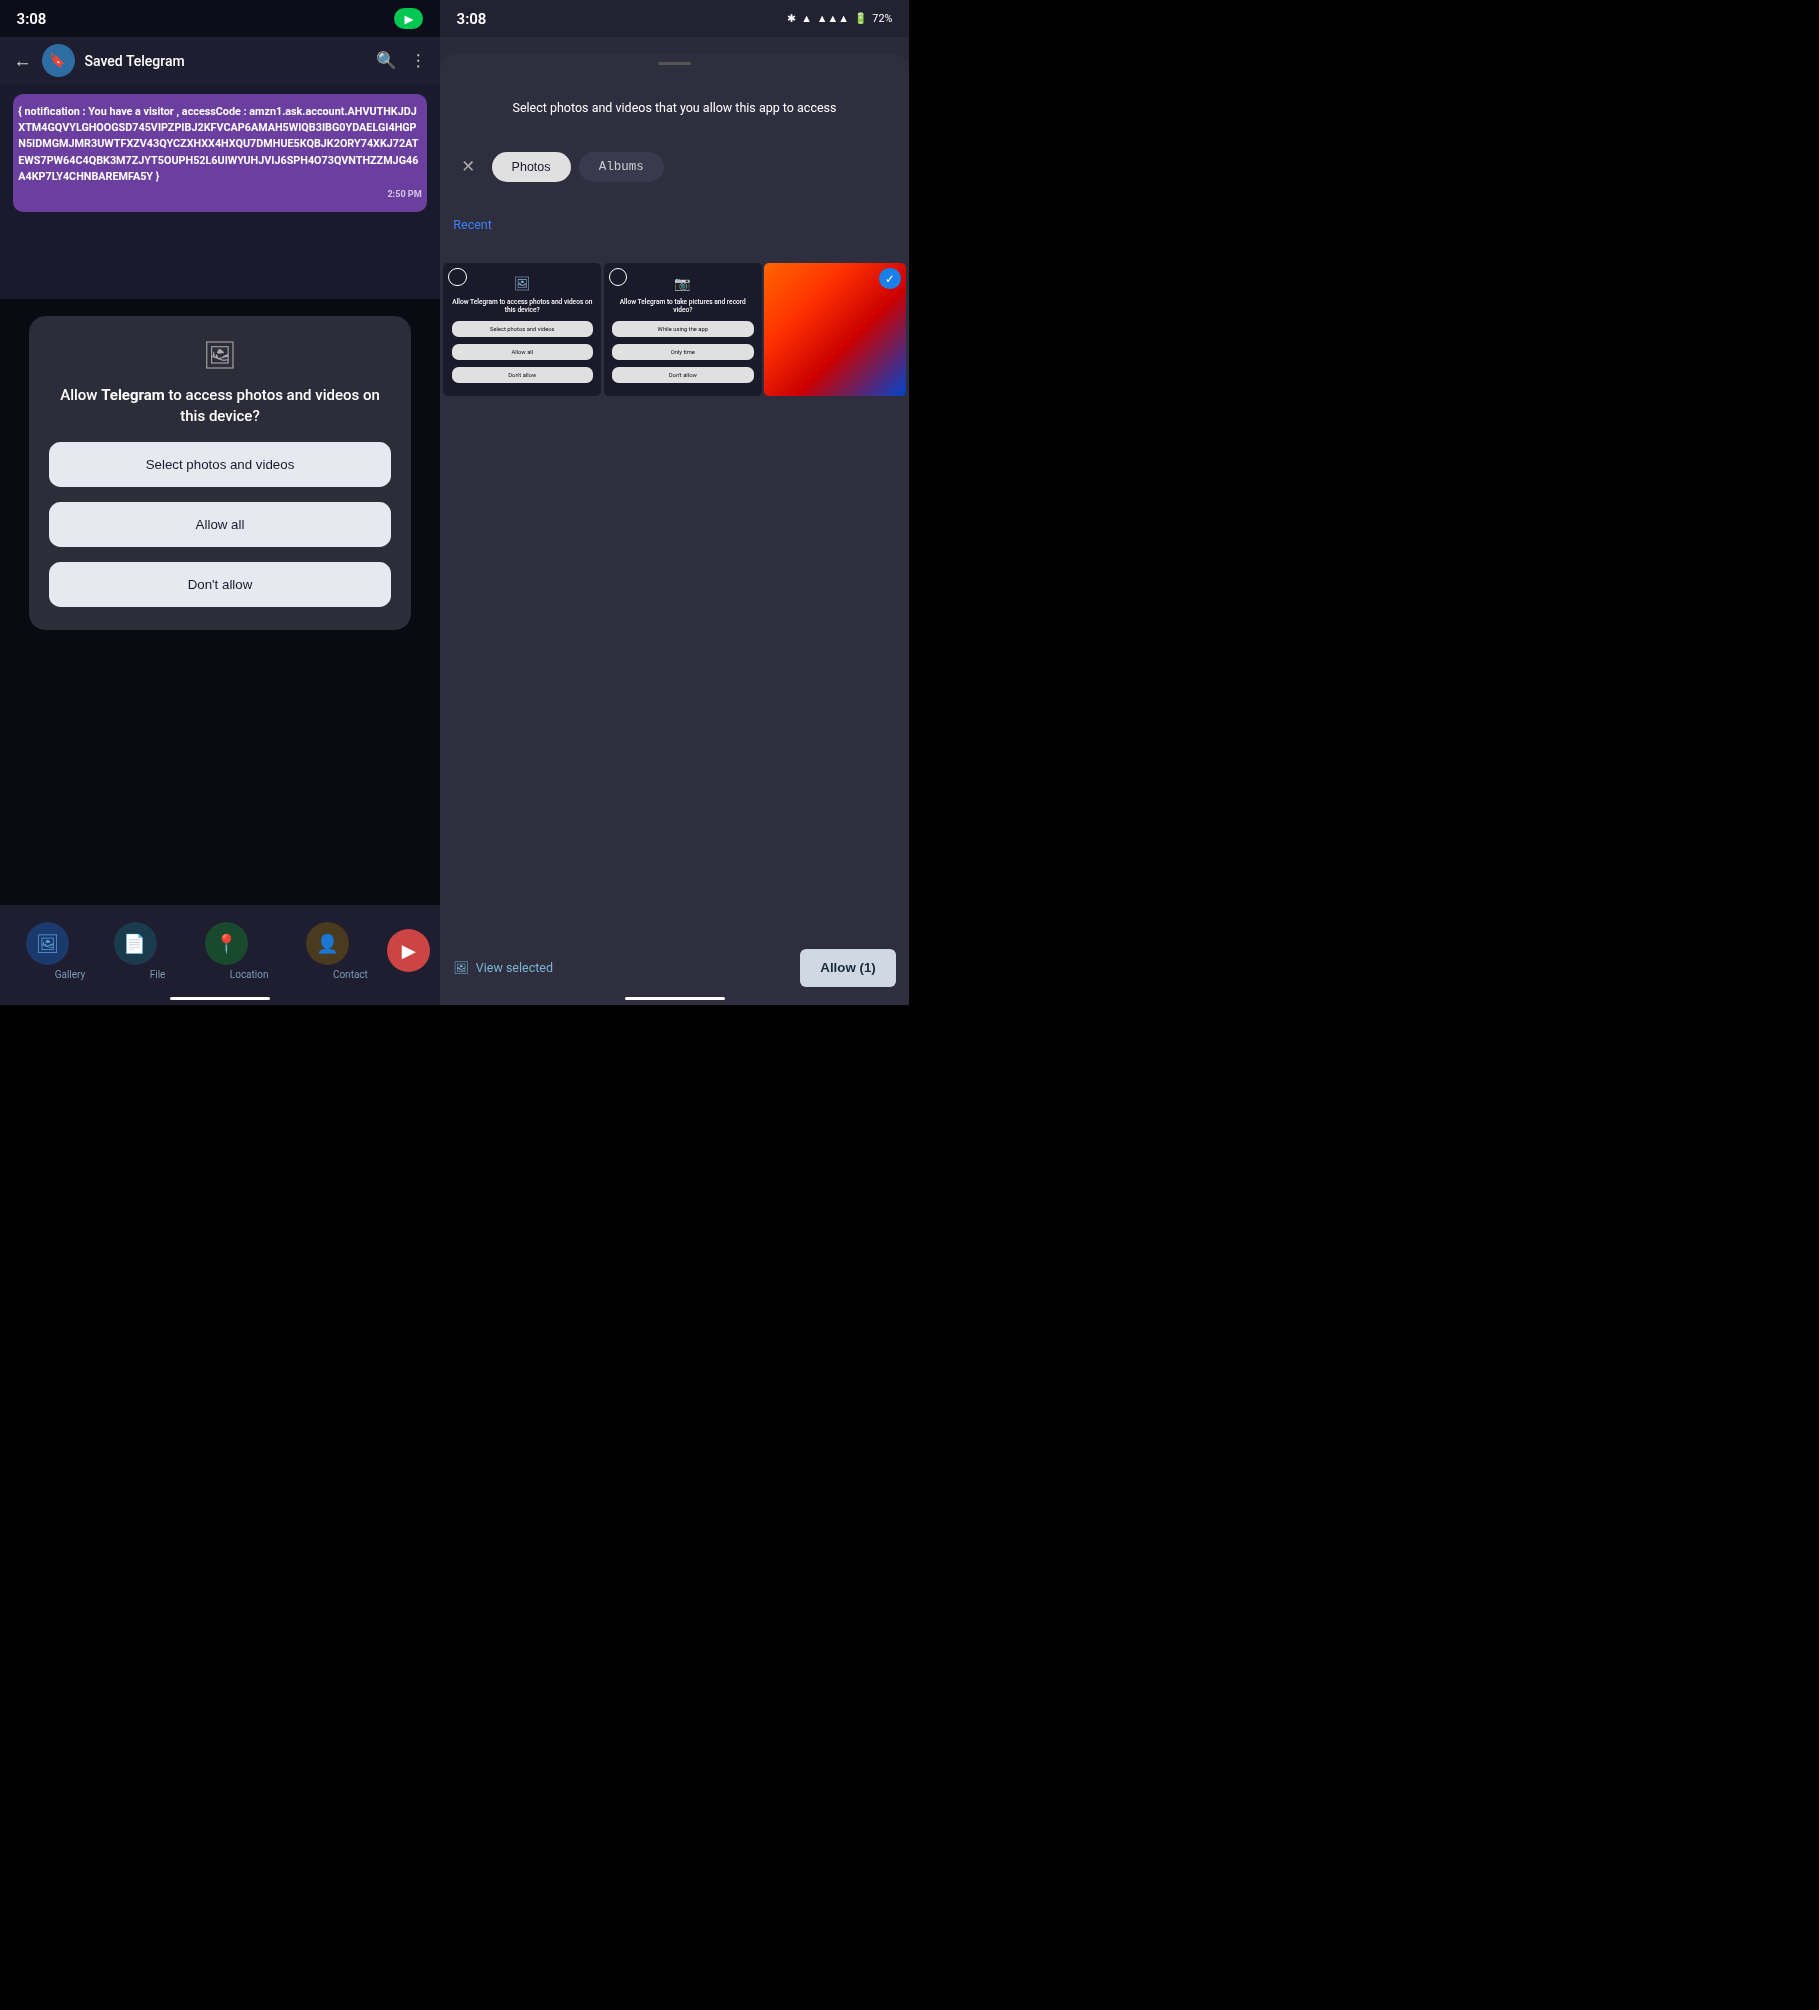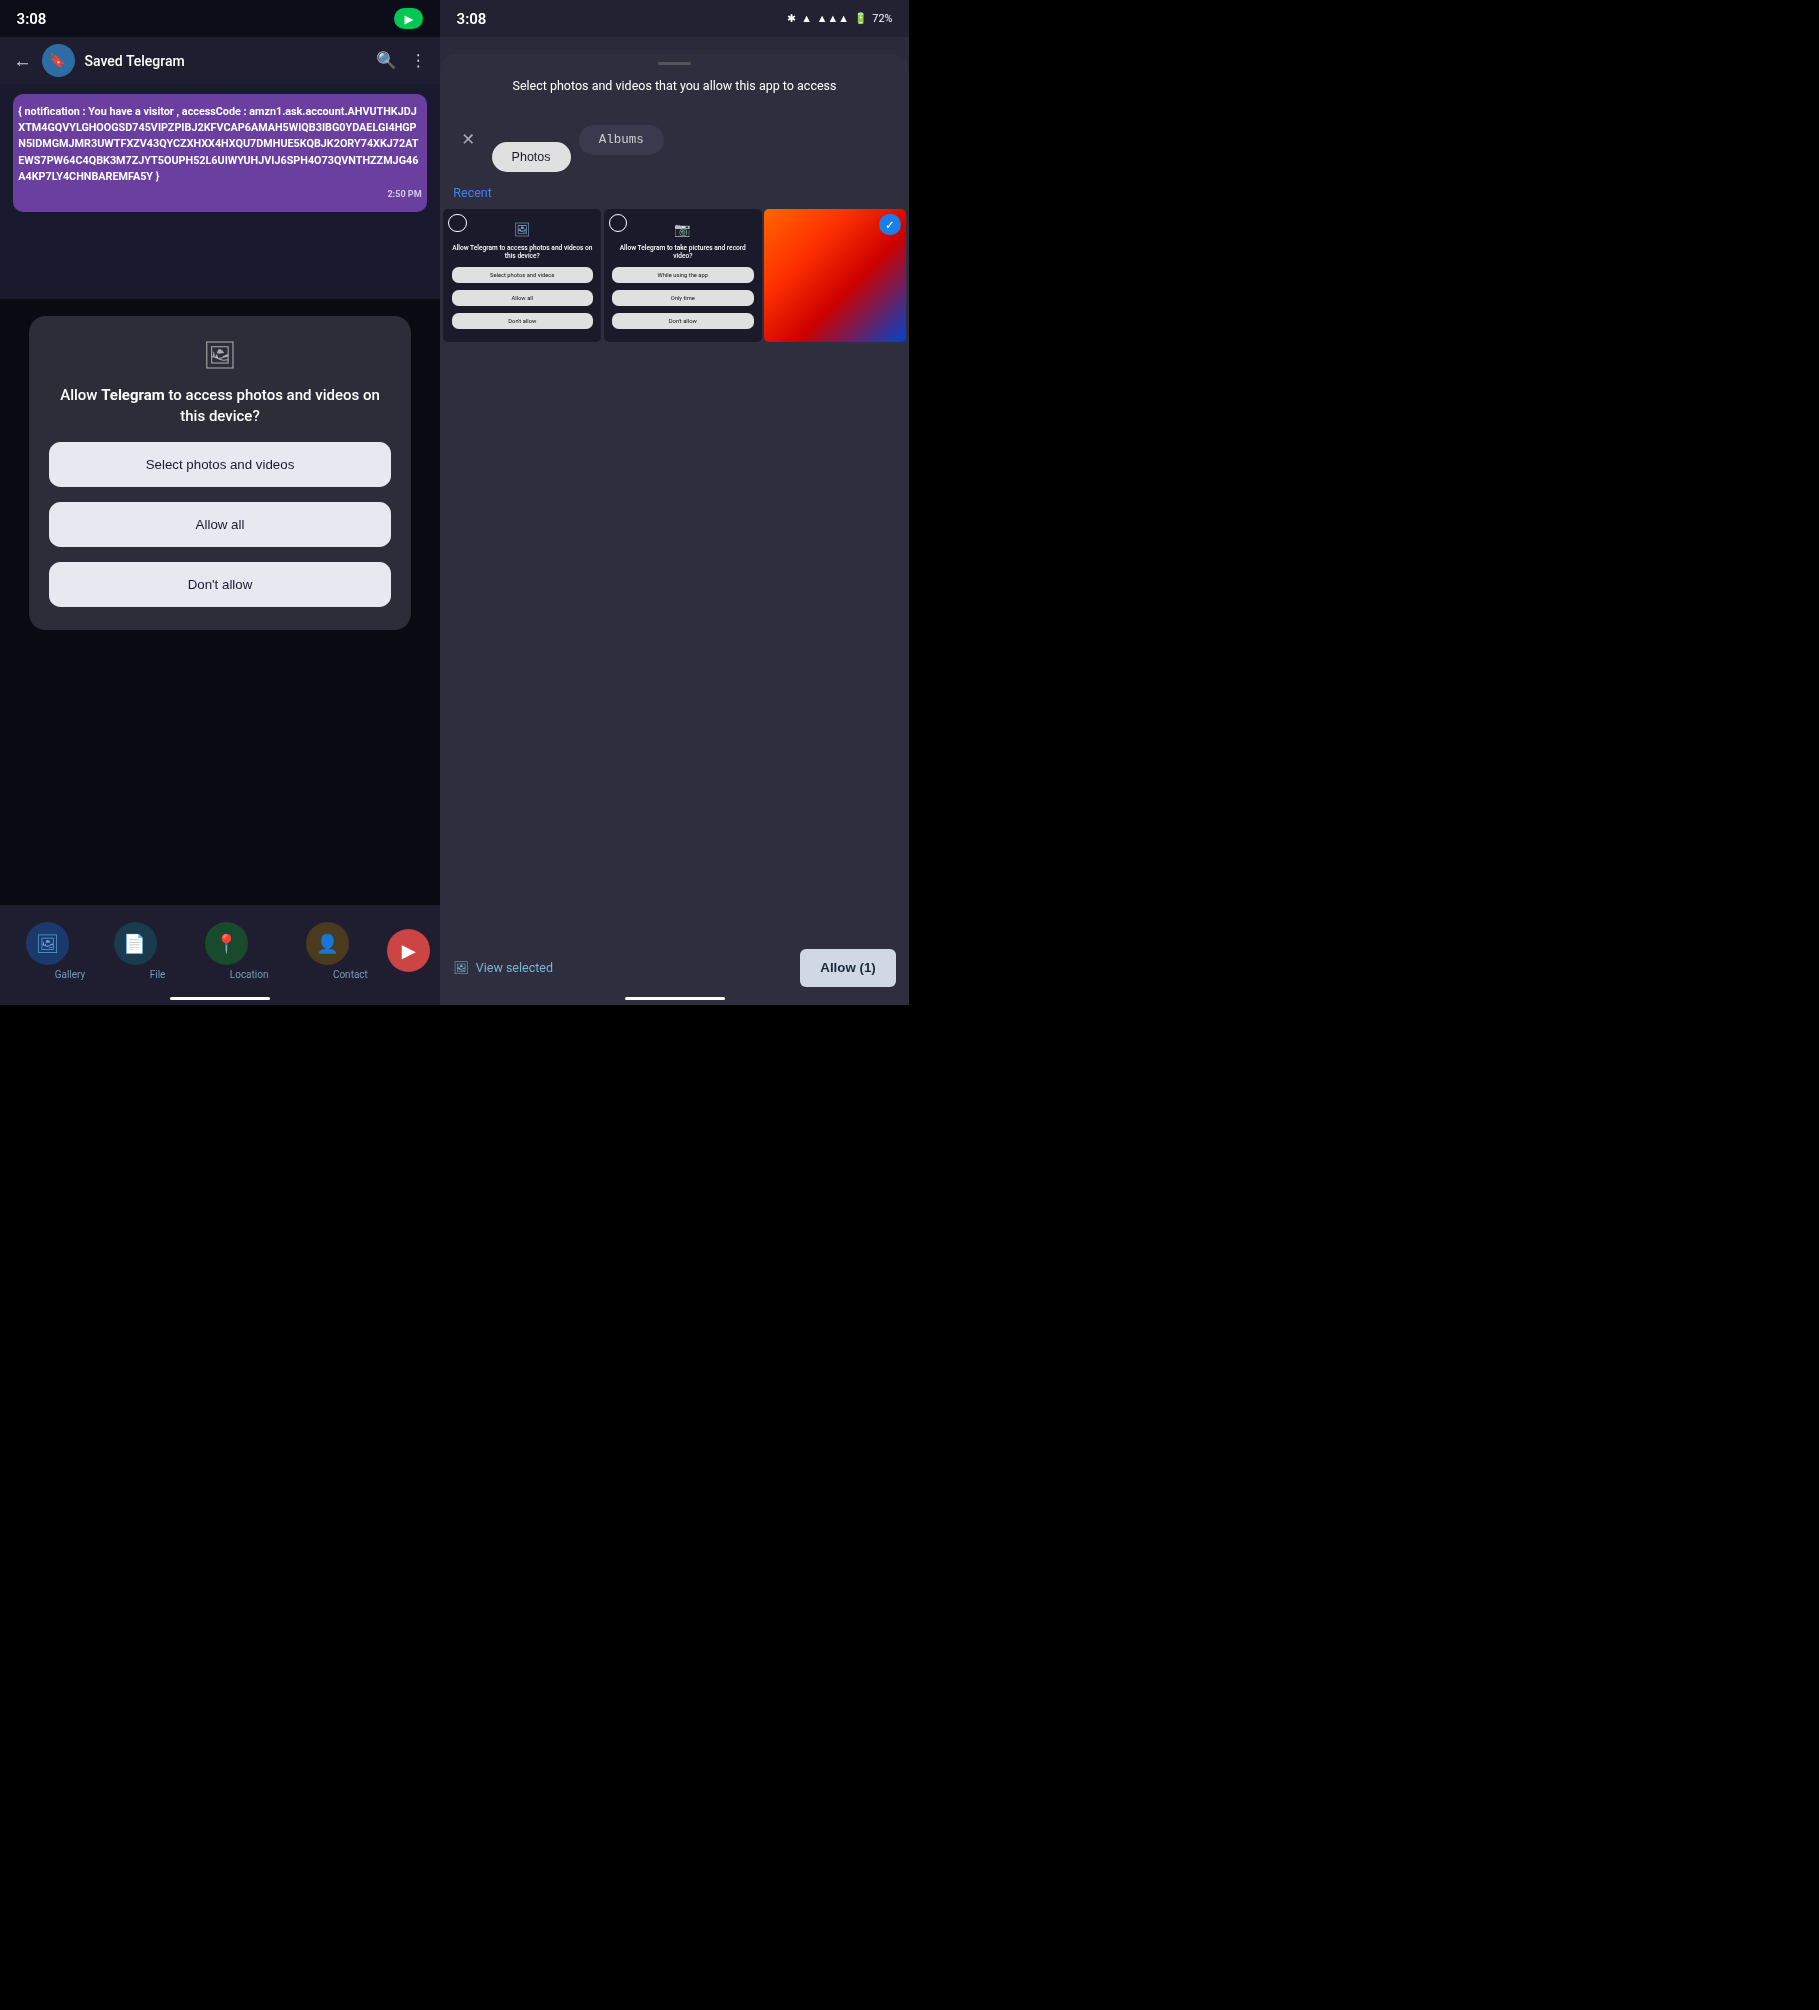--- a/index.html
+++ b/index.html
@@ -256,20 +256,21 @@
     }
 
     
     .photo-sheet {
       background: #2e2e3e;
       border-radius: 16.6px 16.6px 0 0;
       margin-top: 16.6px;
       height: calc(100% - 53px);
       display: flex;
       flex-direction: column;
+      gap: 22px;
     }
 
     .sheet-handle {
       width: 33px;
       height: 3.3px;
       background: #555;
       border-radius: 1.7px;
       margin: 8.3px auto 11.6px;
     }
 
@@ -304,21 +305,20 @@
       border-radius: 20px;
       border: none;
       cursor: pointer;
       font-size: 12.5px;
       font-weight: 500;
     }
 
     .tab-btn.active {
       background: #e0e0e0;
       color: #1a1a2e;
-      margin-top: 34px;
     }
 
     .tab-btn.inactive {
       background: #3a3a4e;
       color: #ccc;
       font-family: Liberation Mono, monospace;
     }
 
     .section-label {
       color: #3b82f6;

